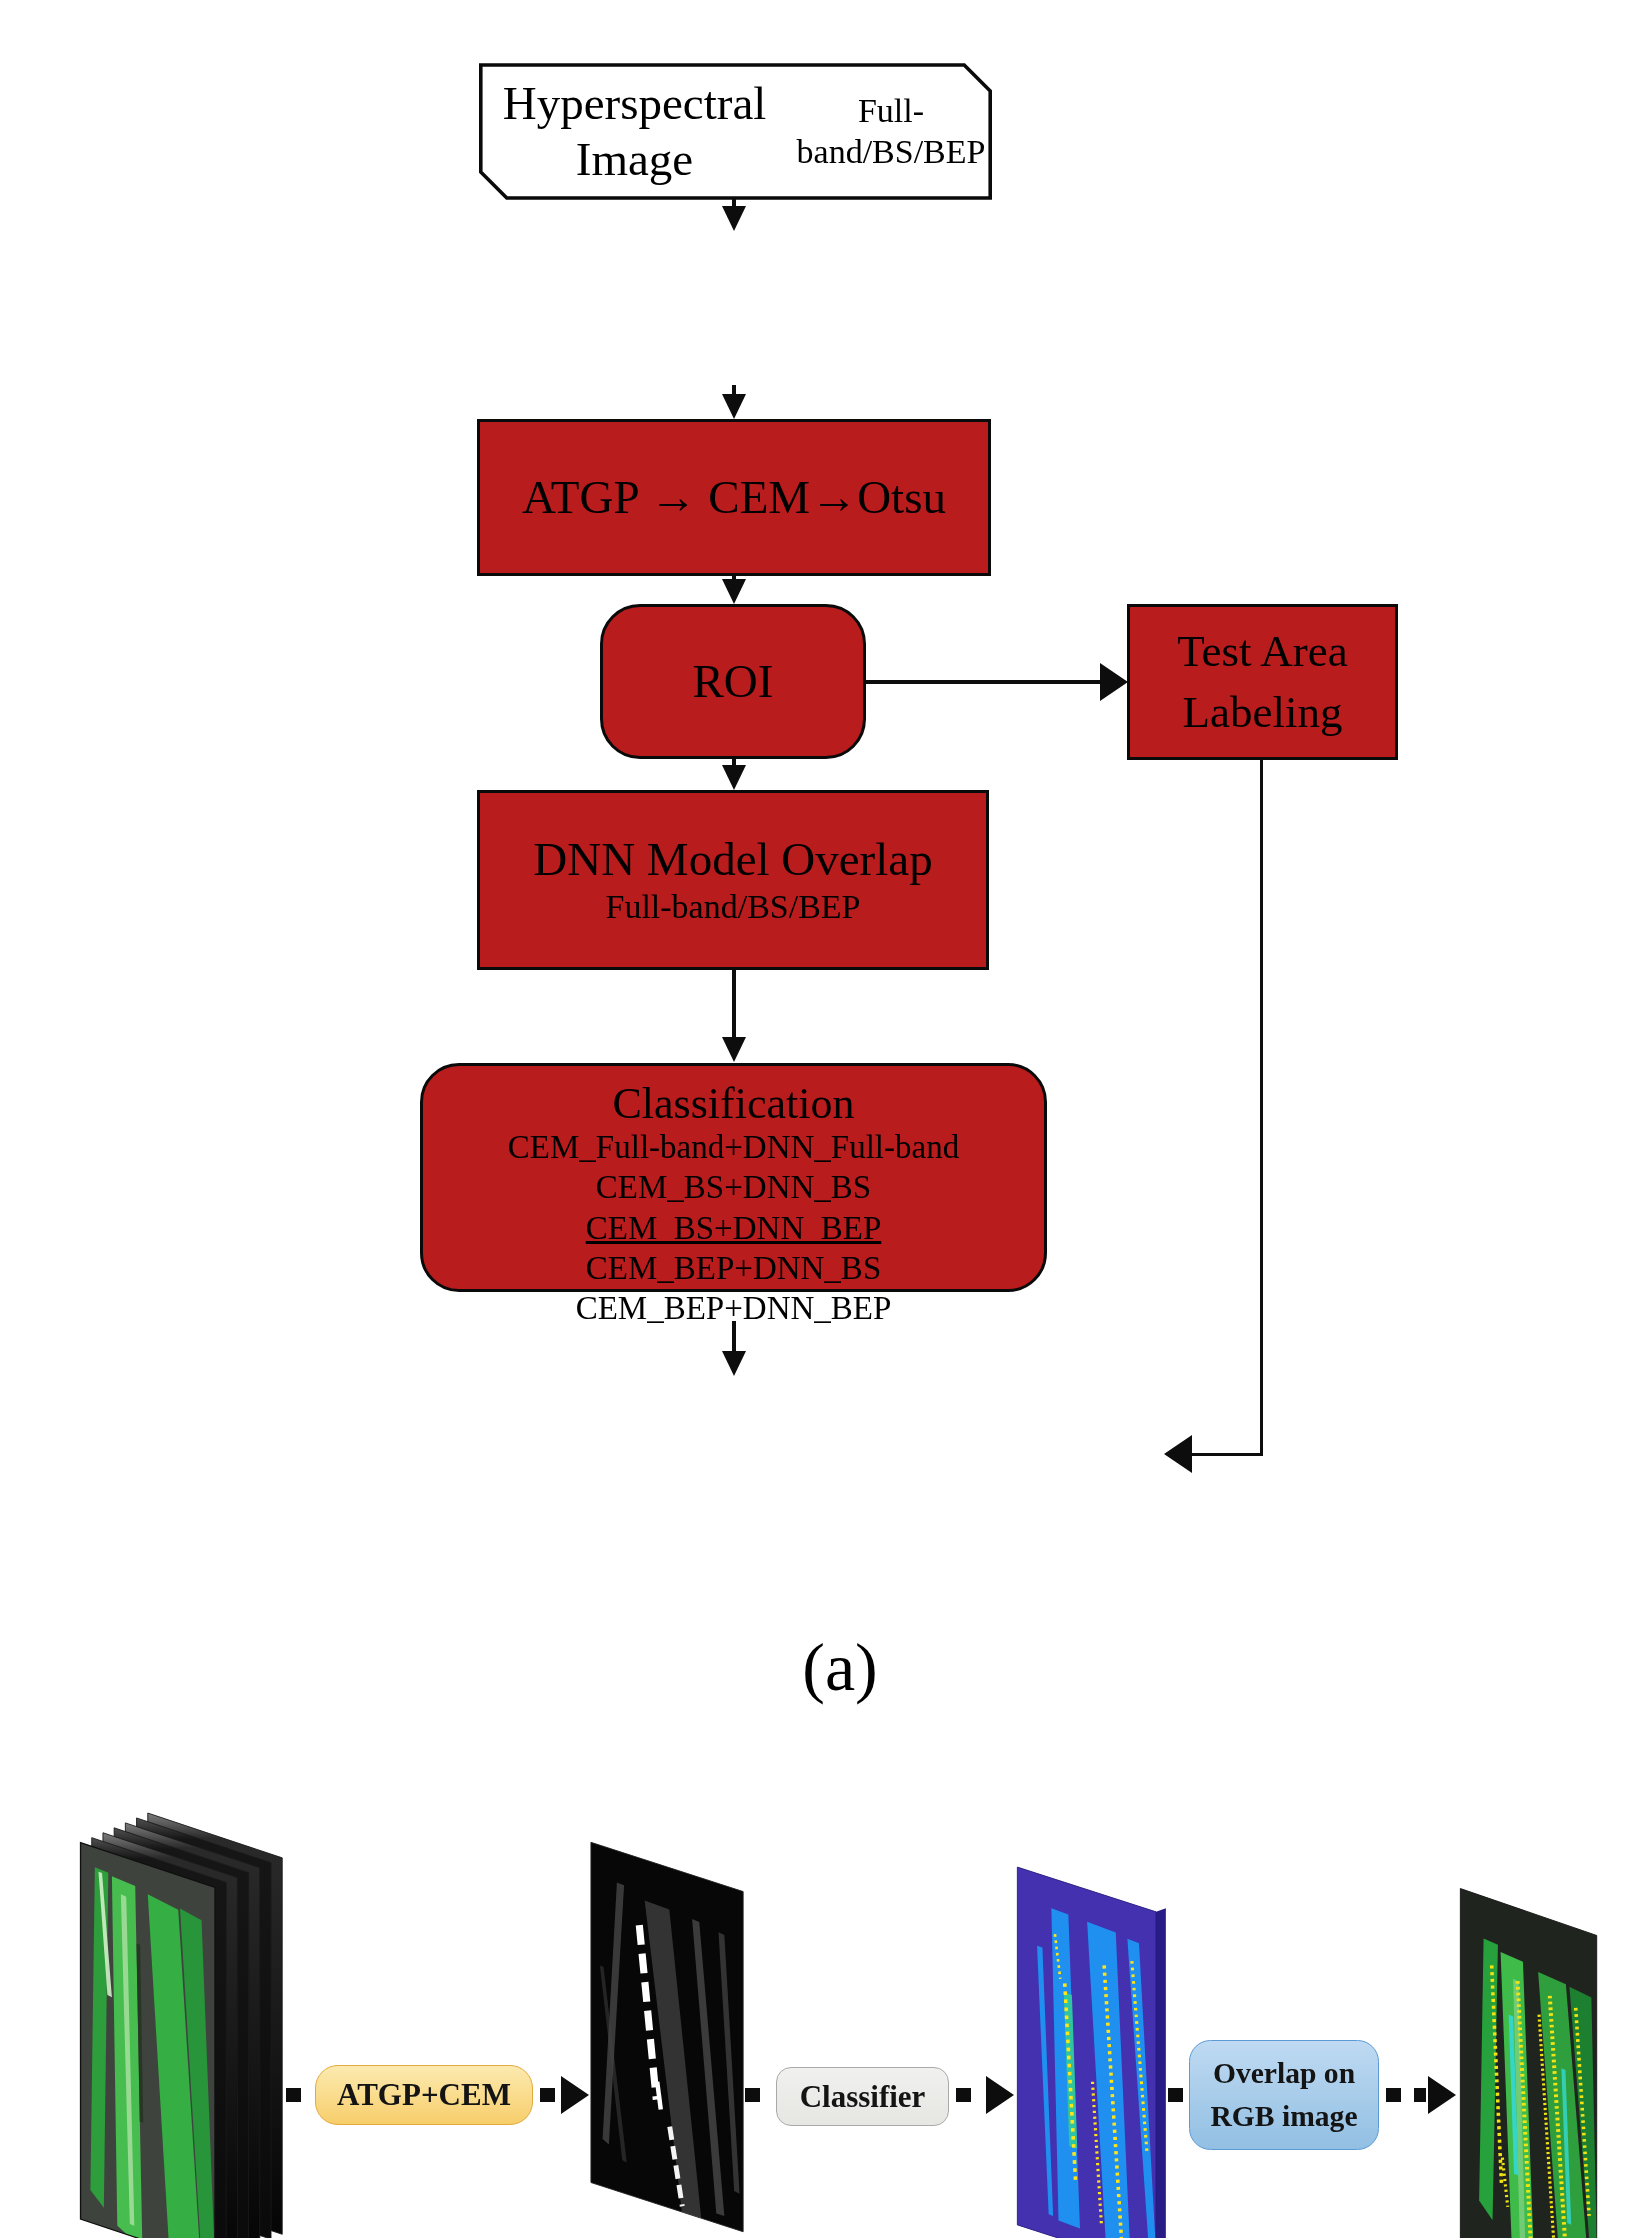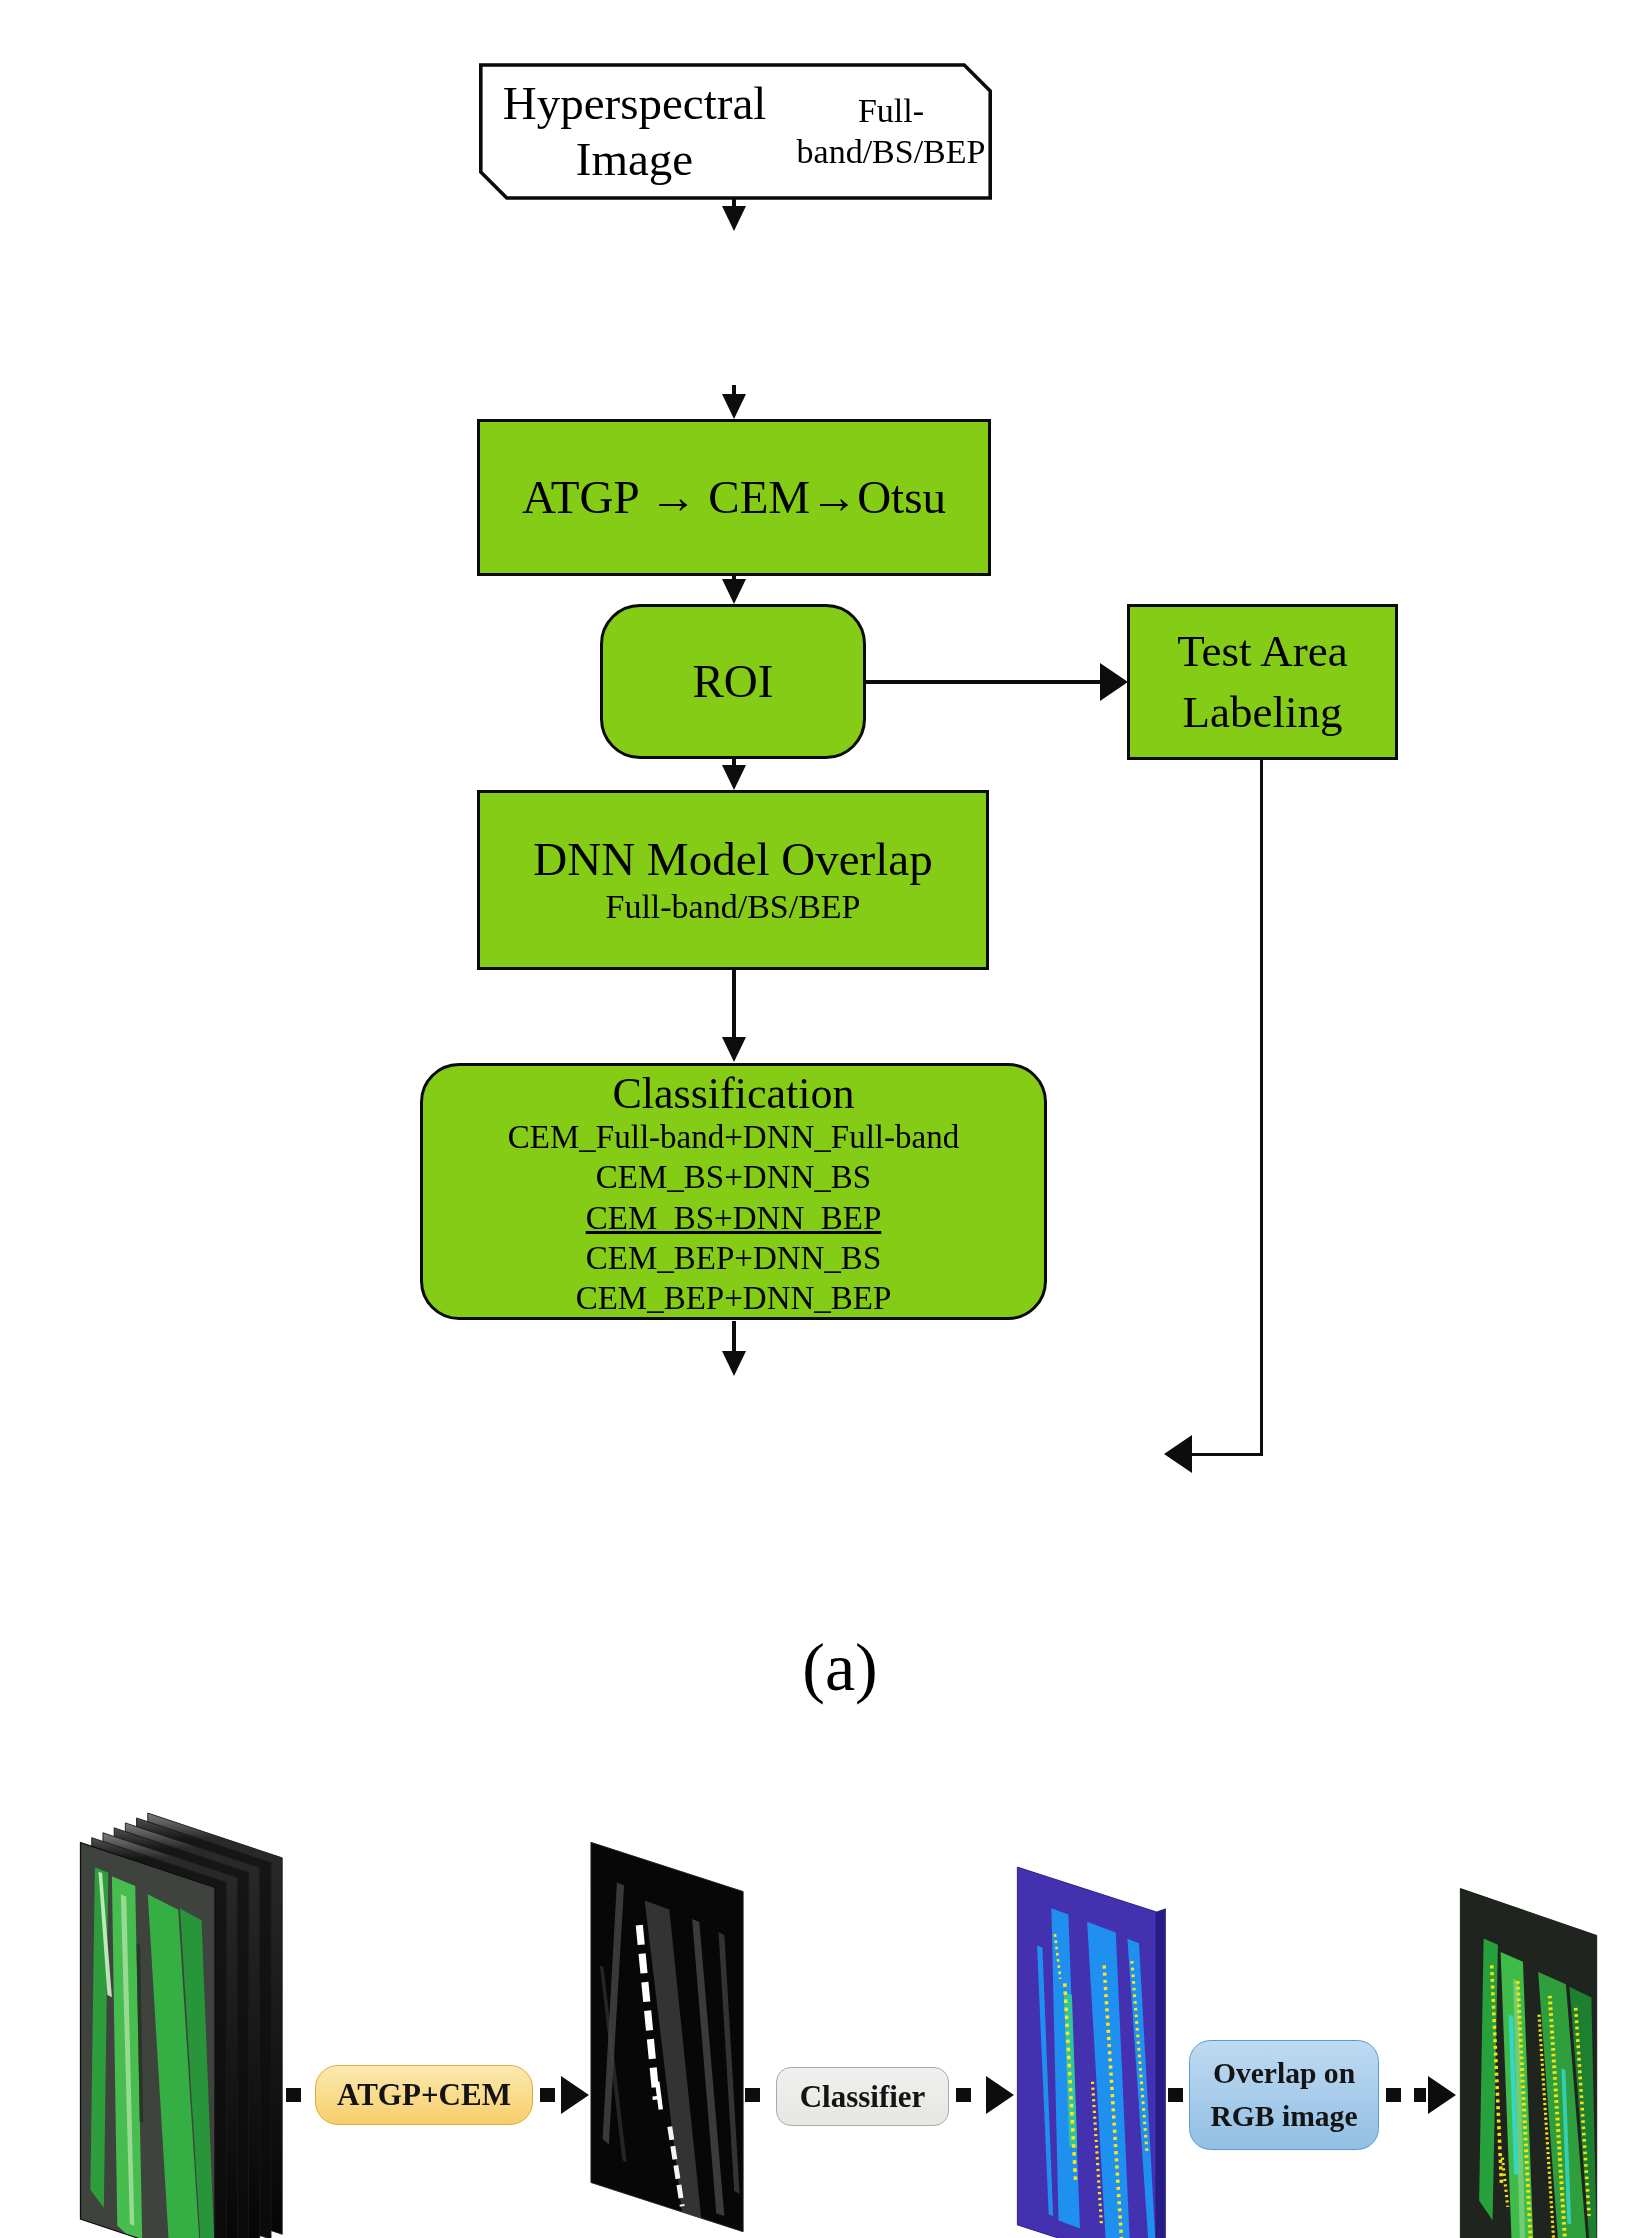--- a/index.html
+++ b/index.html
@@ -1,19 +1,19 @@
 <!DOCTYPE html>
 <html style="font-size:7.2px"><head>
 <meta charset="utf-8">
 <style>
   html,body{margin:0;padding:0;background:#ffffff;}
   #page{position:relative;width:1645px;height:2462px;background:#ffffff;
         font-family:"Liberation Serif","DejaVu Serif",serif;color:#000;overflow:hidden;}
   .abs{position:absolute;}
-  .box{border:3.6px solid #0a0a0a;background:#84cc16;box-sizing:border-box;
+  .box{border:3.6px solid #0a0a0a;background:#b91c1c;box-sizing:border-box;
        display:flex;flex-direction:column;align-items:center;justify-content:center;text-align:left;}
   .t1{font-size:47px;line-height:1.18;}
   .t2{font-size:34px;line-height:1.2;}
   .tmid{font-size:45px;line-height:1.35;}
   .vline{width:3.6px;background:#0d0d0d;}
   .hline{height:3.6px;background:#0d0d0d;}
   .tri-down{width:0;height:0;border-left:12.5px solid transparent;border-right:12.5px solid transparent;border-top:25px solid #0d0d0d;}
   .tri-right{width:0;height:0;border-top:19px solid transparent;border-bottom:19px solid transparent;border-left:28px solid #0d0d0d;}
   .tri-left{width:0;height:0;border-top:19px solid transparent;border-bottom:19px solid transparent;border-right:28px solid #0d0d0d;}
   .dash{height:14.3px;background:repeating-linear-gradient(90deg,#0d0d0d 0 15px,rgba(0,0,0,0) 15px 28px);}
@@ -68,21 +68,21 @@
   <div class="abs tri-down" style="left:722px;top:765px;"></div>
 
   <div class="abs box" style="left:477px;top:790px;width:512px;height:180px;">
     <div class="t1">DNN Model Overlap</div>
     <div class="t2">Full-band/BS/BEP</div>
   </div>
 
   <div class="abs vline" style="left:732px;top:970px;height:68px;"></div>
   <div class="abs tri-down" style="left:722px;top:1037px;"></div>
 
-  <div class="abs box" style="left:420px;top:1063px;width:627px;height:257px;border-radius:39px;justify-content:flex-start;padding-top:5px;">
+  <div class="abs box" style="left:420px;top:1063px;width:627px;height:229px;border-radius:39px;justify-content:flex-start;padding-top:15px;">
     <div style="font-size:44px;line-height:1.05;">Classification</div>
     <div style="font-size:33px;line-height:1.22;">CEM_Full-band+DNN_Full-band</div>
     <div style="font-size:33px;line-height:1.22;">CEM_BS+DNN_BS</div>
     <div style="font-size:33px;line-height:1.22;text-decoration:underline;">CEM_BS+DNN_BEP</div>
     <div style="font-size:33px;line-height:1.22;">CEM_BEP+DNN_BS</div>
     <div style="font-size:33px;line-height:1.22;">CEM_BEP+DNN_BEP</div>
   </div>
 
   <div class="abs vline" style="left:732px;top:1321px;height:30px;"></div>
   <div class="abs tri-down" style="left:722px;top:1351px;"></div>

